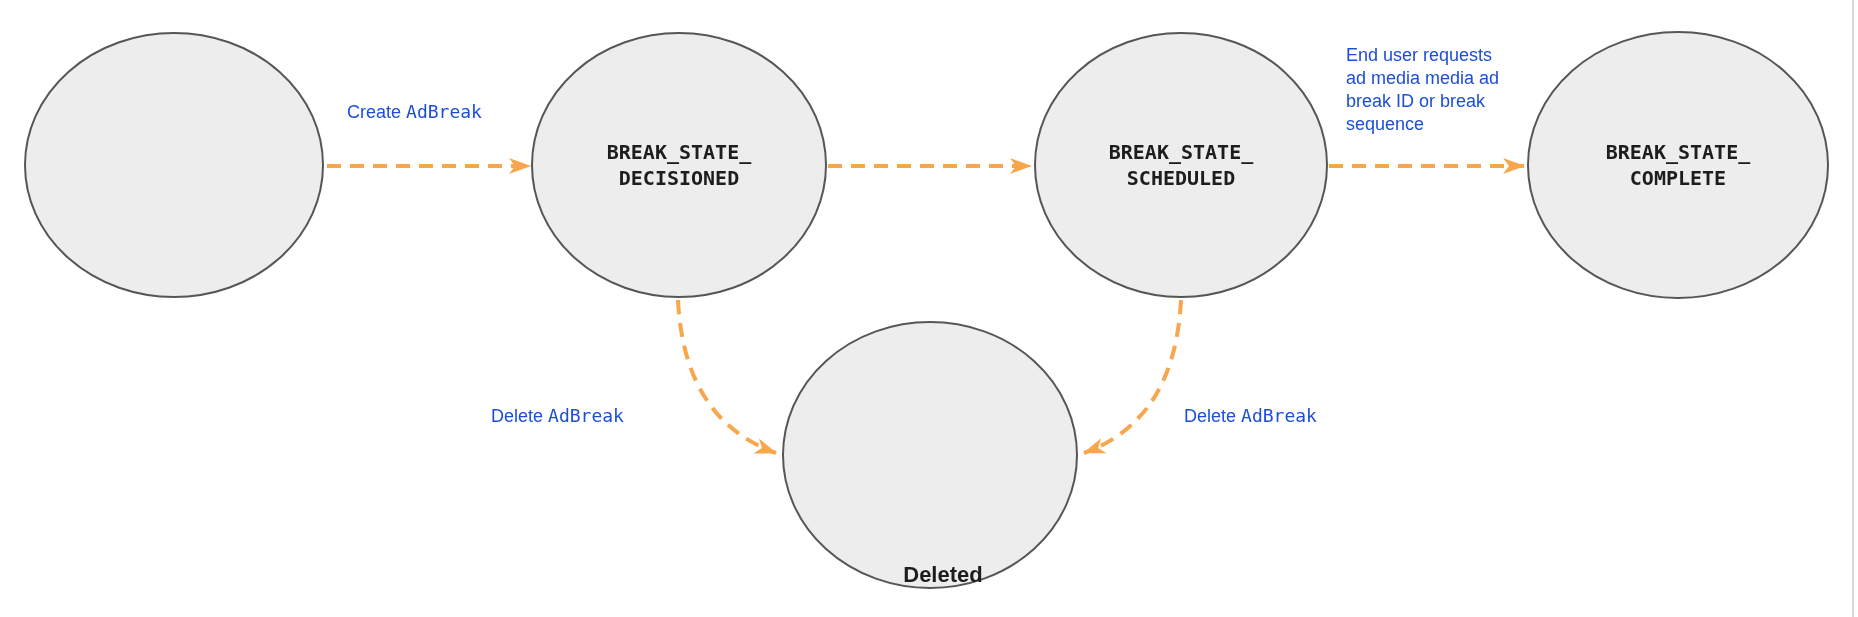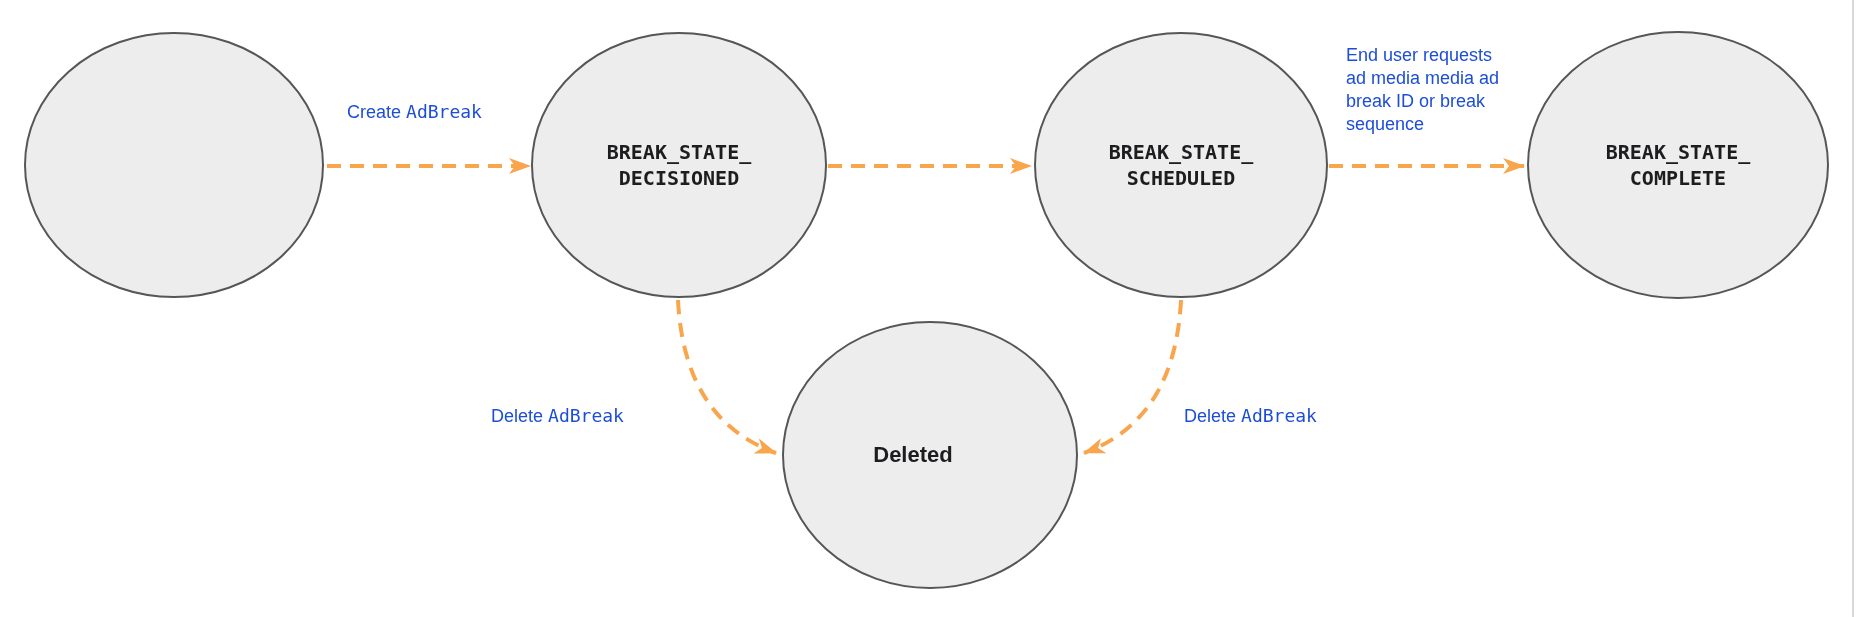--- a/index.html
+++ b/index.html
@@ -90,21 +90,21 @@
   <div class="node-label mono-name" style="left:1035px;top:33px;width:292px;height:264px;">
     <div>BREAK_STATE_</div>
     <div>SCHEDULED</div>
   </div>
 
   <div class="node-label mono-name" style="left:1528px;top:32px;width:300px;height:266px;">
     <div>BREAK_STATE_</div>
     <div>COMPLETE</div>
   </div>
 
-  <div class="node-label" style="left:766px;top:322px;width:294px;height:266px;">
+  <div class="node-label" style="left:796px;top:322px;width:294px;height:266px;justify-content:flex-end;">
     <span>Deleted</span>
   </div>
 
   <div class="edge-label" style="left:347px;top:100px;">
     <span>Create</span>
     <span class="mono">AdBreak</span>
   </div>
 
   <div class="edge-label two-line" style="left:833px;top:87px;">
   </div>

